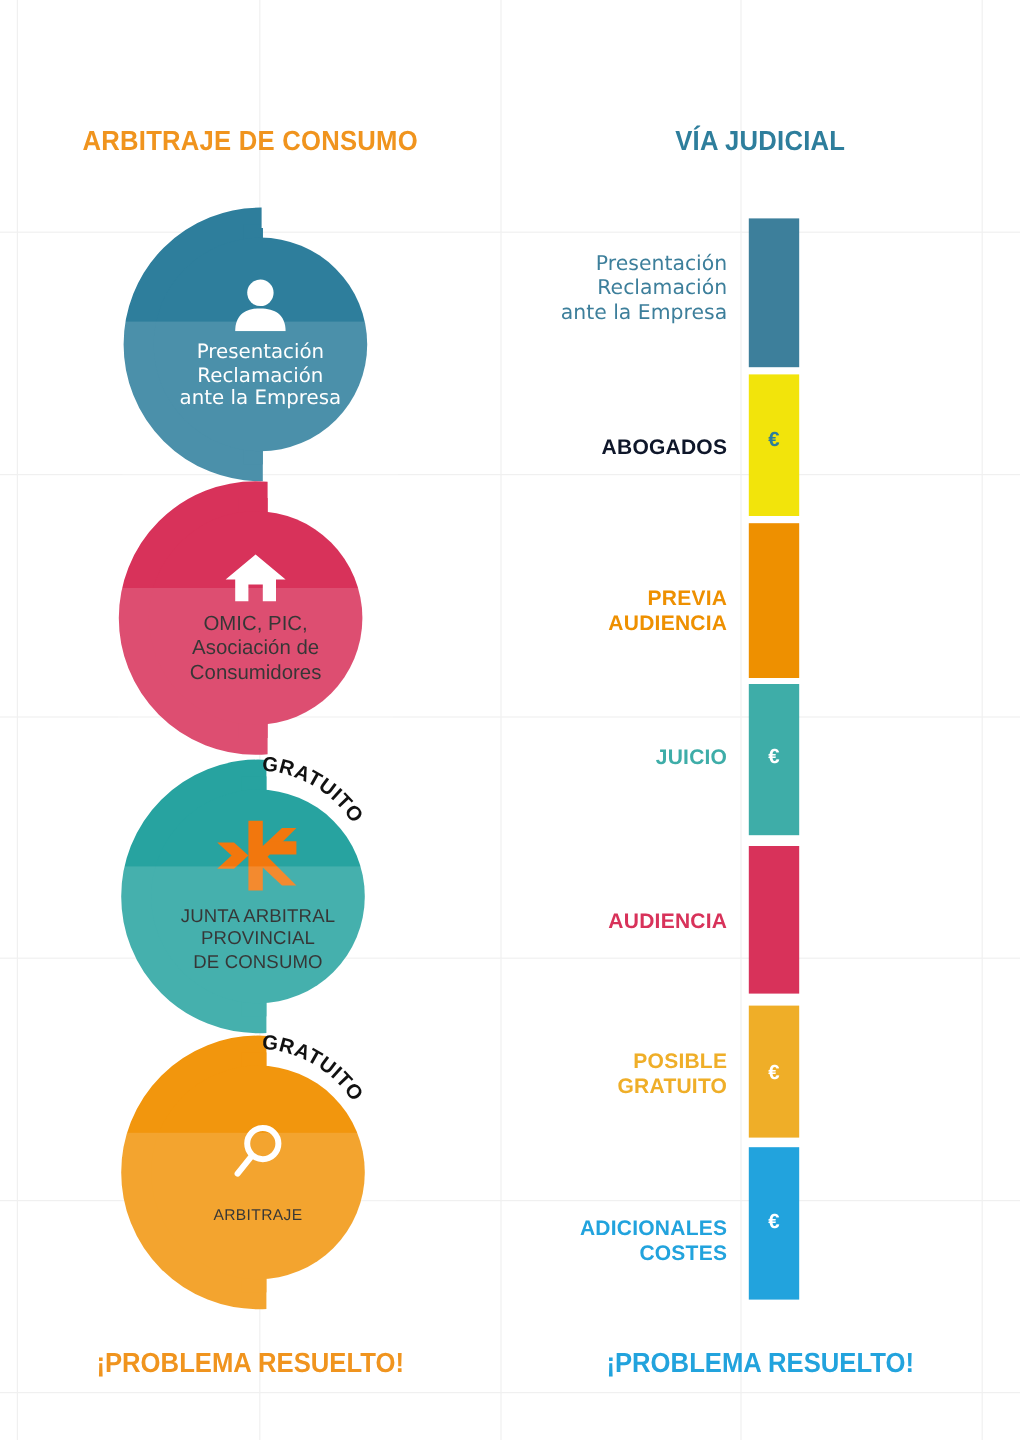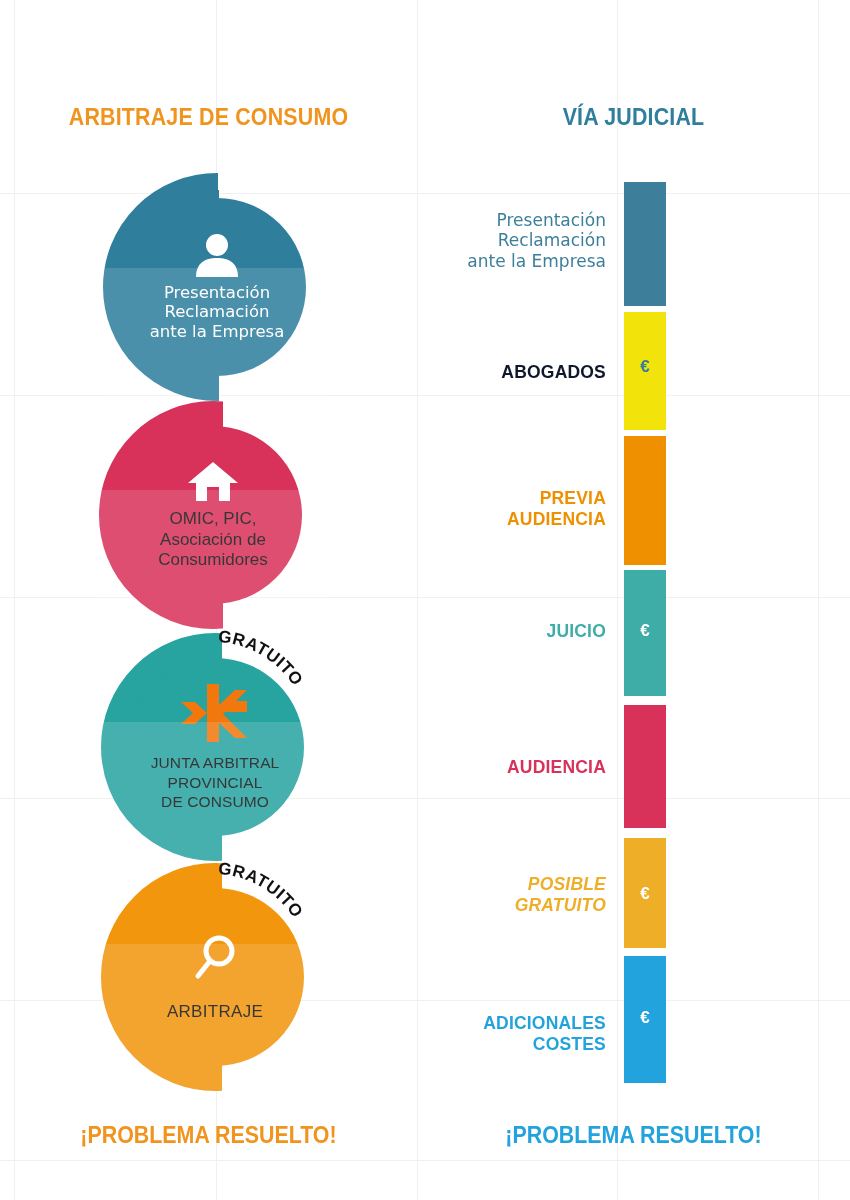--- a/index.html
+++ b/index.html
@@ -250,21 +250,21 @@
         <rect x="101" y="187" width="21" height="28" fill="#F2960D"></rect>
       </svg>
     </div>
     <div class="inner-circle" style="left:26px;top:26px;width:178px;height:178px;background:#F2960D;">
       <span class="node-icon" style="margin-bottom:14px;">
         <svg width="52" height="52" viewBox="0 0 52 52">
           <circle cx="30" cy="19" r="13" fill="none" stroke="#ffffff" stroke-width="5"></circle>
           <line x1="21" y1="29" x2="9" y2="44" stroke="#ffffff" stroke-width="5" stroke-linecap="round"></line>
         </svg>
       </span>
-      <div class="node-label label-dark" style="font-size:17px;line-height:1.2;letter-spacing:.3px;">
+      <div class="node-label label-dark" style="font-size:13px;line-height:1.2;letter-spacing:.3px;">
         <div>ARBITRAJE</div>
       </div>
     </div>
     <svg class="gratuito" style="left:105px;top:-6px;" viewBox="0 0 150 150">
       <defs>
           <path id="arc4" d="M 10 18 A 96 96 0 0 1 104 112"></path>
         </defs>
       <text><textPath href="#arc4" startOffset="2%">GRATUITO</textPath></text>
     </svg>
     <div class="wash" style="left:0;top:82px;width:230px;height:148px;"></div>
@@ -298,21 +298,21 @@
   </div>
 
   <div class="bar" style="top:705px;height:123px;background:#D8325A;"></div>
   <div class="bar-label" style="top:757px;color:#D8325A;">
     <div>AUDIENCIA</div>
   </div>
 
   <div class="bar" style="top:838px;height:110px;background:#EFAE28;">
     <span class="euro" style="top:46px;color:#ffffff;">€</span>
   </div>
-  <div class="bar-label" style="top:874px;color:#EFAE28;font-style:italic;">
+  <div class="bar-label" style="top:874px;color:#EFAE28;">
     <div>POSIBLE</div>
     <div>GRATUITO</div>
   </div>
 
   <div class="bar" style="top:956px;height:127px;background:#22A3DD;">
     <span class="euro" style="top:52px;color:#ffffff;">€</span>
   </div>
   <div class="bar-label" style="top:1013px;color:#22A3DD;">
     <div>ADICIONALES</div>
     <div>COSTES</div>

